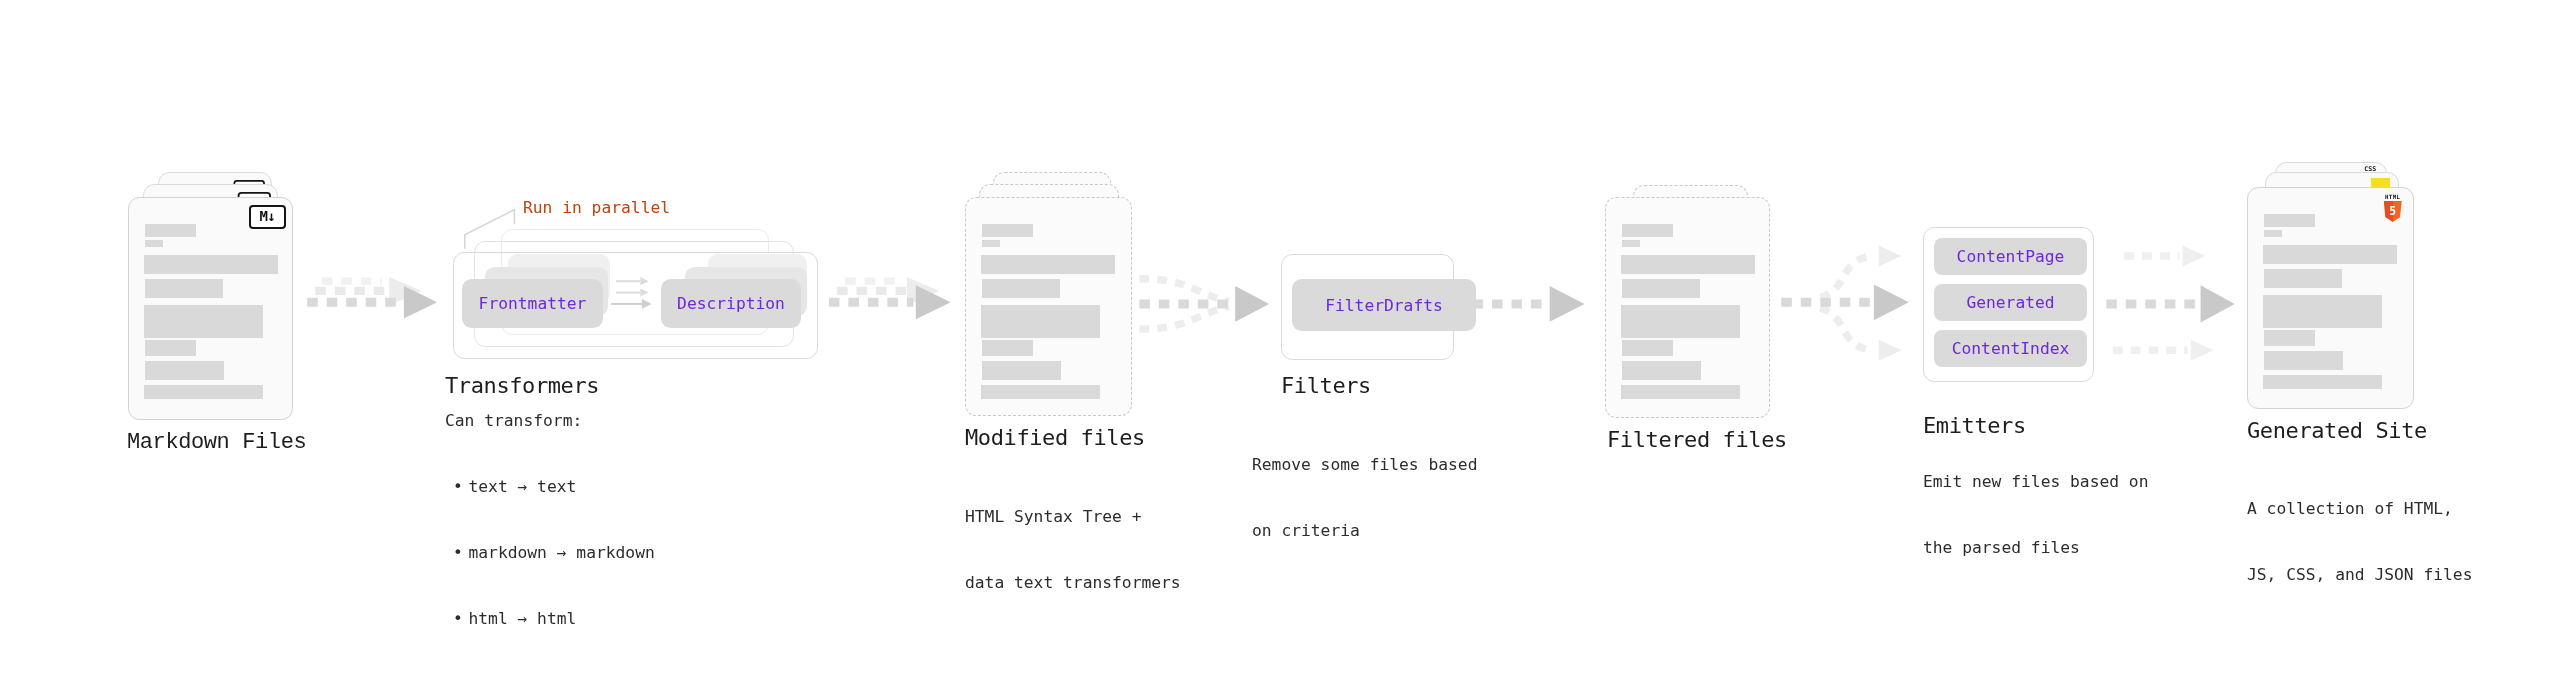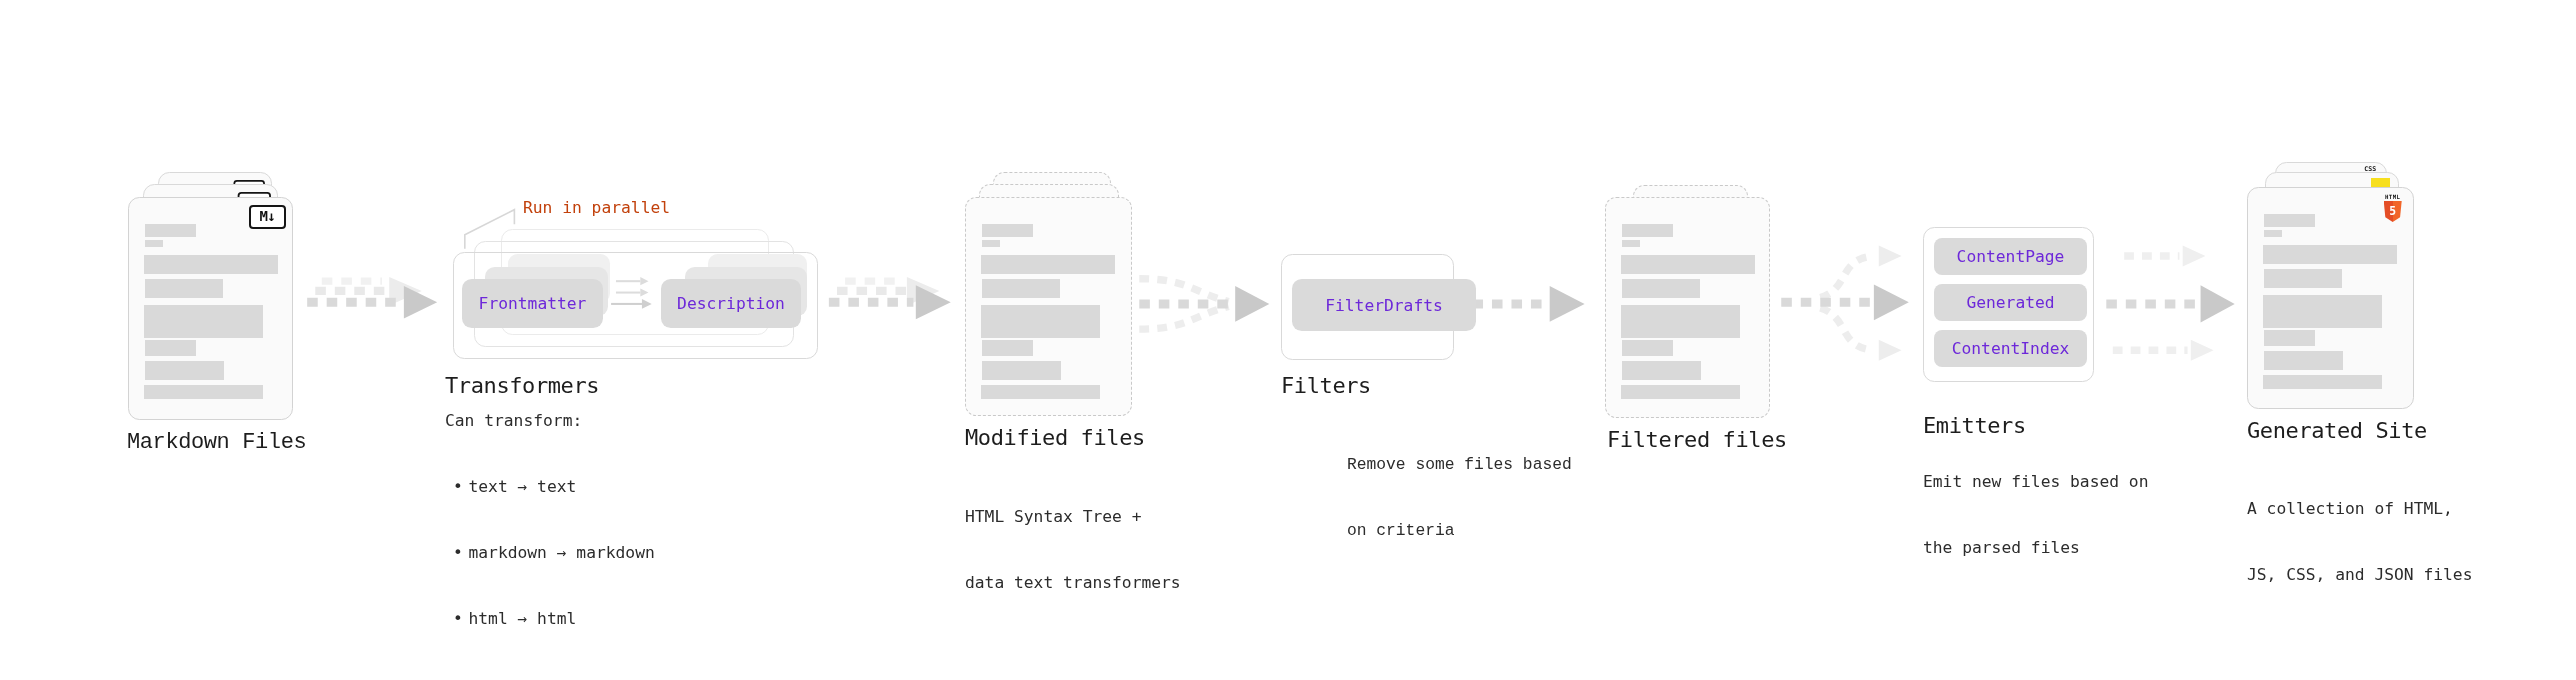--- a/index.html
+++ b/index.html
@@ -182,21 +182,21 @@
     <div class="stage-sub" style="left:965px;top:462px;">
       <span class="sub-line">HTML Syntax Tree +</span>
       <span class="sub-line">data text transformers</span>
     </div>
   </div>
 
   <div>
     <div class="obox" style="left:1281px;top:254px;width:173px;height:106px;"></div>
     <div class="pill" style="left:1292px;top:279px;width:184px;height:52px;">FilterDrafts</div>
     <div class="stage-title" style="left:1281px;top:372px;">Filters</div>
-    <div class="stage-sub" style="left:1347px;top:410px;font-family:Liberation Mono, monospace;">
+    <div class="stage-sub" style="left:1252px;top:410px;">
       <span class="sub-line">Remove some files based</span>
       <span class="sub-line">on criteria</span>
     </div>
   </div>
 
   <div>
     <div class="card dashed" style="left:1633px;top:185px;width:115px;height:49px;"></div>
     <div class="card dashed" style="left:1605px;top:197px;width:165px;height:221px;">
       <div class="b b1"></div>
       <div class="b b2"></div>

